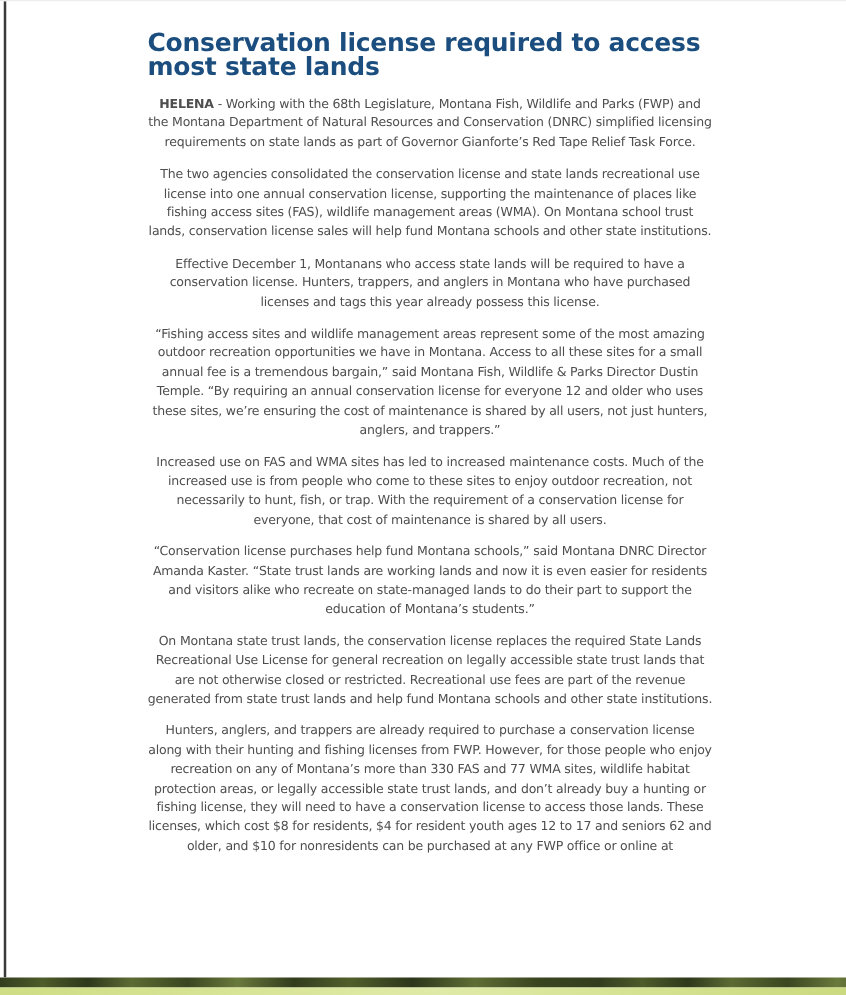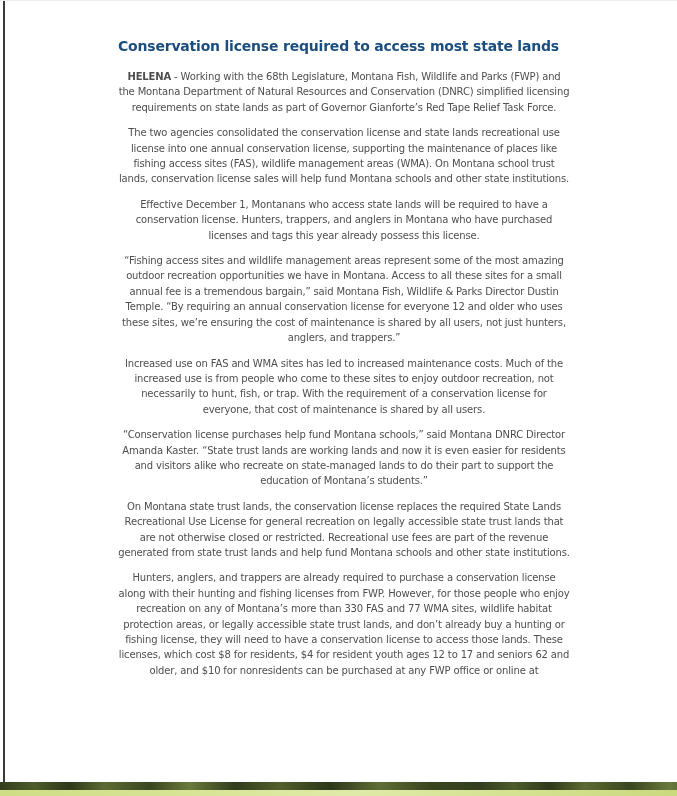--- a/index.html
+++ b/index.html
@@ -11,22 +11,22 @@
     position:absolute;left:0;top:0;right:0;bottom:14px;background:#ffffff;overflow:hidden;
     border-top:1px solid #ededed;
   }
   .left-rule{
     position:absolute;left:3px;top:0;width:2px;height:100%;background:#3a3a3a;
   }
   .content{
     position:absolute;left:118px;top:24px;width:452px;
   }
   h1.title{
-    margin:12px 0 13px 0;
-    font-size:14px;line-height:19px;font-weight:bold;
+    margin:0 0 13px 0;
+    font-size:20px;line-height:19px;font-weight:bold;
     color:var(--heading,#1b4e7e);
     letter-spacing:-0.2px;
   }
   .content p{
     margin:0 0 10px 0;
     font-size:10px;line-height:15.4px;
     color:var(--body,#4e4e4e);
     letter-spacing:-0.15px;
     text-align:center;
   }

